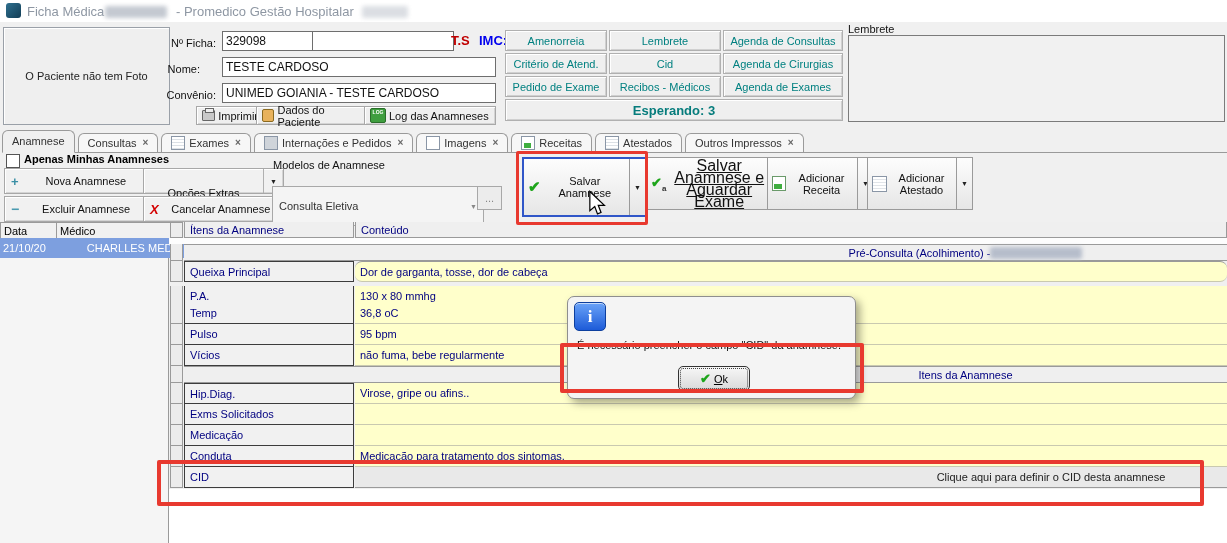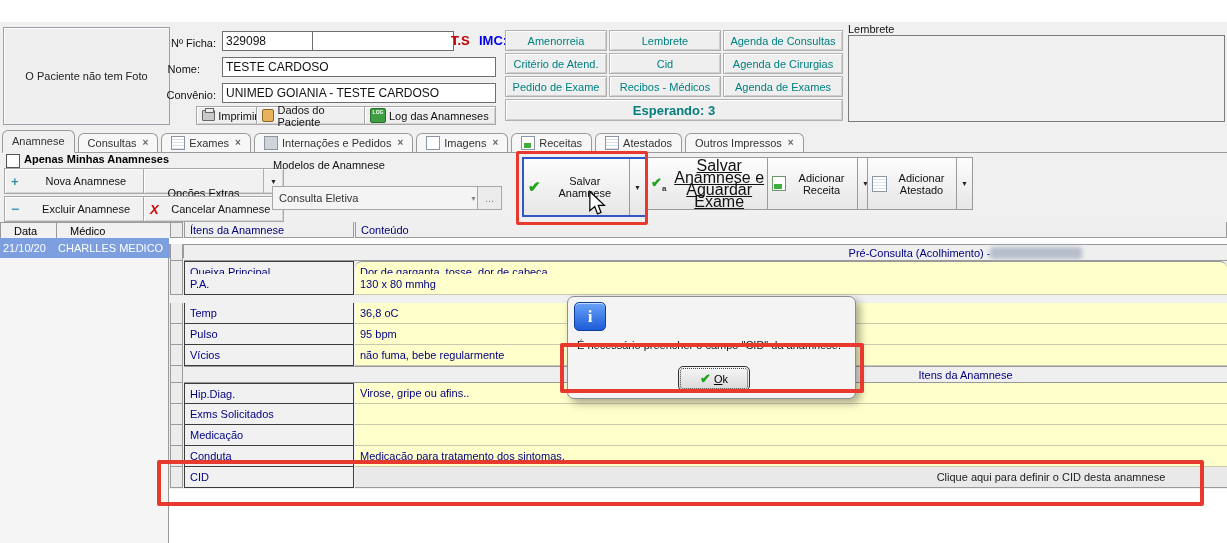--- a/index.html
+++ b/index.html
@@ -53,21 +53,21 @@
   .tbtn{position:absolute;height:24px;background:#f1f1f1;border:1px solid #a8a8a8;
       box-shadow:inset 1px 1px 0 #fff,inset -1px -1px 0 #d4d4d4;display:flex;align-items:center;gap:6px;
       padding:0 6px;color:#111;cursor:default;}
   .tbtn .split{width:1px;align-self:stretch;background:#b0b0b0;margin-left:auto;}
   .arrow{font-size:7px;color:#222;}
   .ic-plus{color:#3a8fa5;font-weight:bold;font-size:13px;}
   .ic-minus{color:#4a9ab0;font-weight:bold;font-size:14px;line-height:10px;}
   .ic-x{color:#d40000;font-weight:bold;font-size:13px;font-style:italic;}
   .models-label{position:absolute;left:273px;top:137px;color:#111;}
   .select{position:absolute;left:272px;top:164px;width:198px;height:22px;background:#f4f4f4;border:1px solid #a8a8a8;
-      display:flex;align-items:center;color:#333;padding:0 6px;}
+      display:flex;align-items:center;color:#333;padding:8px 6px;}
   .select .arrow{margin-left:auto;color:#888;}
   .dots-btn{position:absolute;left:477px;top:164px;width:23px;height:22px;background:#ececec;border:1px solid #a8a8a8;
       color:#888;display:flex;align-items:center;justify-content:center;}
   .bigbtn{position:absolute;background:linear-gradient(#fdfdfd,#e6e6e6);border:1px solid #9a9a9a;display:flex;
       align-items:center;padding:0 4px;gap:4px;cursor:default;}
   .bigbtn .lines2{display:flex;flex-direction:column;align-items:center;line-height:12px;flex:1;text-align:center;color:#111;}
   .check{color:#1ea51b;font-weight:bold;font-size:15px;}
   .save-btn{left:522px;top:135px;width:113px;height:56px;border:2px solid #3056c8;}
   .savewait-btn{left:646px;top:135px;width:117px;height:51px;font-size:10.5px;}
   .recipe-btn{left:767px;top:135px;width:97px;height:51px;}
@@ -75,22 +75,22 @@
   .vline{width:1px;align-self:stretch;background:#9a9a9a;}
   .doc-ic{width:13px;height:14px;background:#fff;border:1px solid #8a96a6;
       background-image:repeating-linear-gradient(#fff,#fff 2px,#c3cad2 3px);}
   .flask-ic{width:12px;height:13px;background:#fff;border:1px solid #6a9a6a;position:relative;}
   .flask-ic:after{content:"";position:absolute;left:1px;bottom:1px;width:8px;height:5px;background:#3fae3f;}
   
   .redbox{position:absolute;border:3px solid #e8392f;border-radius:2px;pointer-events:none;}
   
   .hlist{position:absolute;left:0;top:200px;width:168px;bottom:0;background:#f5f5f5;border-right:1px solid #9a9a9a;}
   .hl-head{position:absolute;top:0;height:15px;background:#f1f1f1;border:1px solid #9a9a9a;color:#000;
-      display:flex;align-items:center;padding-left:13px;}
-  .hl-row{position:absolute;top:16px;left:0;width:192px;height:20px;background:#7d9fdf;color:#fff;display:flex;align-items:center;}
+      display:flex;align-items:center;padding-left:3px;}
+  .hl-row{position:absolute;top:16px;left:0;width:192px;height:20px;background:#7d9fdf;color:#fff;display:flex;align-items:center;justify-content:space-between;}
   
   .t-row{position:absolute;left:170px;right:0;height:21px;}
   .rh{position:absolute;left:0;top:0;width:13px;height:100%;background:#ececec;border:1px solid #9a9a9a;border-top:none;box-sizing:border-box;}
   .cell-item{position:absolute;left:14px;top:0;width:170px;height:100%;background:#f1f1f1;border:1px solid #3c3c3c;border-top:none;
       box-sizing:border-box;color:#000080;display:flex;align-items:center;padding-left:5px;}
   .cell-content{position:absolute;left:185px;top:0;right:0;height:100%;background:#ffffcb;border-bottom:1px solid #c9c9b0;
       box-sizing:border-box;color:#000080;display:flex;align-items:center;padding-left:5px;}
   .hdr .cell-item,.hdr .cell-content{background:#efefef;border:1px solid #9a9a9a;border-top:none;color:#000080;}
   .hdr .rh{border-top:1px solid #9a9a9a;}
   .section-band{position:absolute;left:14px;top:0;right:0;height:100%;background:#efefef;border-top:1px solid #9a9a9a;
@@ -112,20 +112,27 @@
       outline:1px dotted #444;outline-offset:-3px;color:#000;}
   .ok-btn .u{text-decoration:underline;}
   .msg-redbox{border-width:4px;z-index:55;}
   .cursor{position:absolute;z-index:60;pointer-events:none;}
 </style>
 </head>
 <body>
 
 <div id="app">
 
+  <div class="titlebar">
+    <div class="title-icon"></div>
+    <span class="title-text" style="left:27px;">Ficha Médica</span>
+    <span class="blurchip" style="position:absolute;left:105px;top:6px;width:62px;height:12px;"></span>
+    <span class="title-text" style="left:176px;">- Promedico Gestão Hospitalar</span>
+    <span class="blurchip" style="position:absolute;left:362px;top:6px;width:46px;height:12px;opacity:.6;"></span>
+  </div>
 
   <div class="panel">
 
     <div class="photo-box">
       <span>O Paciente não tem Foto</span>
     </div>
 
     <span class="f-label" style="left:146px;top:15px;">Nº Ficha:</span>
     <input class="tfield" style="left: 222px; top: 9px; width: 84px;" value="329098">
     <input class="tfield" style="left: 312px; top: 9px; width: 134px;" value="">
@@ -296,21 +303,21 @@
           <span class="blurchip" style="width:92px;height:12px;background:#b6bdcb;"></span>
         </span>
       </div>
     </div>
 
     <div class="t-row" style="top:239px;">
       <div class="rh"></div>
       <div class="cell-item" style="border-top:1px solid #3c3c3c;">Queixa Principal</div>
       <div class="cell-content" style="border-top:1px solid #9a9a9a;border-radius:7px;">Dor de garganta, tosse, dor de cabeça</div>
     </div>
-    <div class="t-row" style="top:252px;">
+    <div class="t-row" style="top:264px;">
       <div class="rh"></div>
       <div class="cell-item">P.A.</div>
       <div class="cell-content">130 x 80  mmhg</div>
     </div>
     <div class="t-row" style="top:281px;">
       <div class="rh"></div>
       <div class="cell-item">Temp</div>
       <div class="cell-content">36,8 oC</div>
     </div>
     <div class="t-row" style="top:302px;">

